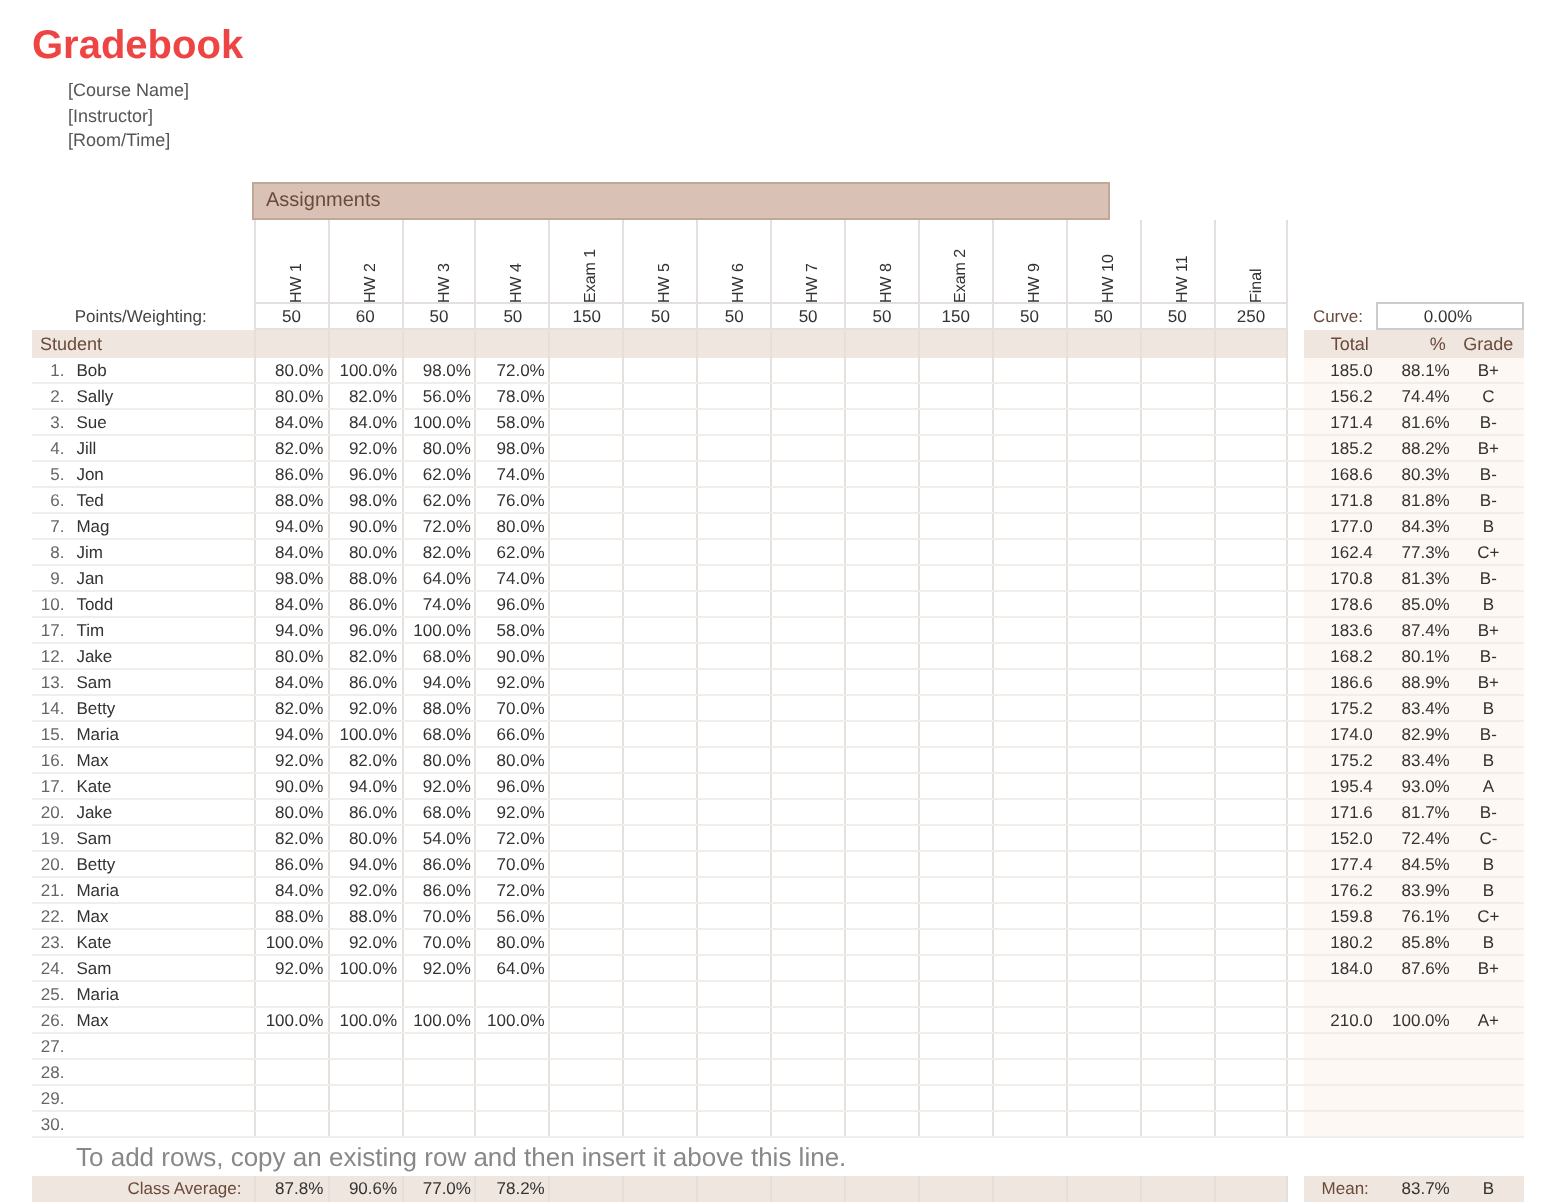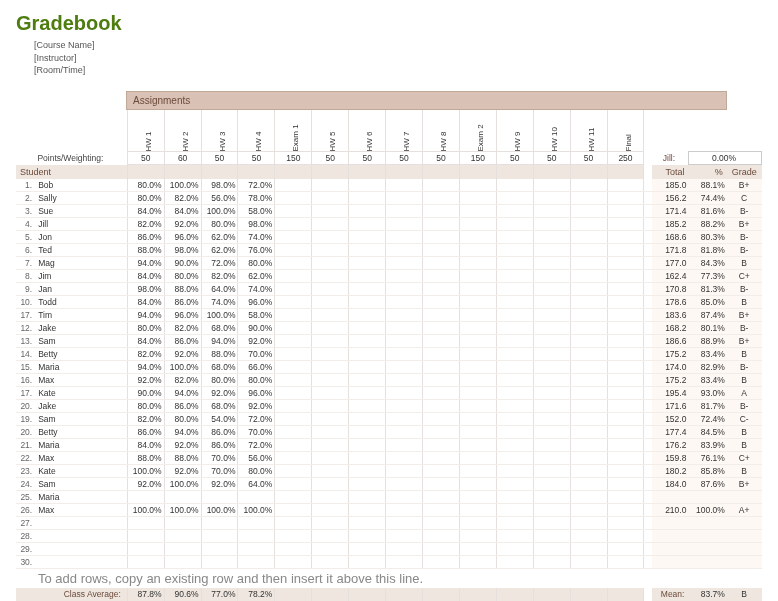--- a/index.html
+++ b/index.html
@@ -8,37 +8,37 @@
     padding: 12px 16px;
     font-family: Arial, sans-serif;
     font-size: 9px;
     color: #333;
     width: 778px;
     background: #fff;
   }
   .title {
     font-size: 20px;
     font-weight: bold;
-    color: #4d7c0f;
+    color: #ef4444;
     margin-bottom: 4px;
   }
   .meta {
     font-size: 9px;
     color: #555;
     margin-left: 18px;
     line-height: 1.4;
   }
   .assign-header {
     margin-top: 14px;
     background: #d9c2b5;
     color: #6b4a3a;
     font-size: 10px;
     padding: 3px 6px;
     margin-left: 110px;
-    width: 601px;
+    width: 429px;
     border: 1px solid #c0a898;
   }
   table {
     border-collapse: collapse;
     width: 100%;
     table-layout: fixed;
   }
   th, td {
     padding: 1px 2px;
     font-size: 8.5px;
@@ -180,21 +180,21 @@
         <td class="col-assign">50</td>
         <td class="col-assign">50</td>
         <td class="col-assign">50</td>
         <td class="col-assign">50</td>
         <td class="col-assign">150</td>
         <td class="col-assign">50</td>
         <td class="col-assign">50</td>
         <td class="col-assign">50</td>
         <td class="col-assign">250</td>
         <td style="border:none"></td>
-        <td class="curve-label">Jill:</td>
+        <td class="curve-label">Curve:</td>
         <td class="curve-val" colspan="2">0.00%</td>
       </tr>
       <tr class="student-hdr">
         <td colspan="2">Student</td>
         <td class="col-assign"></td>
         <td class="col-assign"></td>
         <td class="col-assign"></td>
         <td class="col-assign"></td>
         <td class="col-assign"></td>
         <td class="col-assign"></td>

